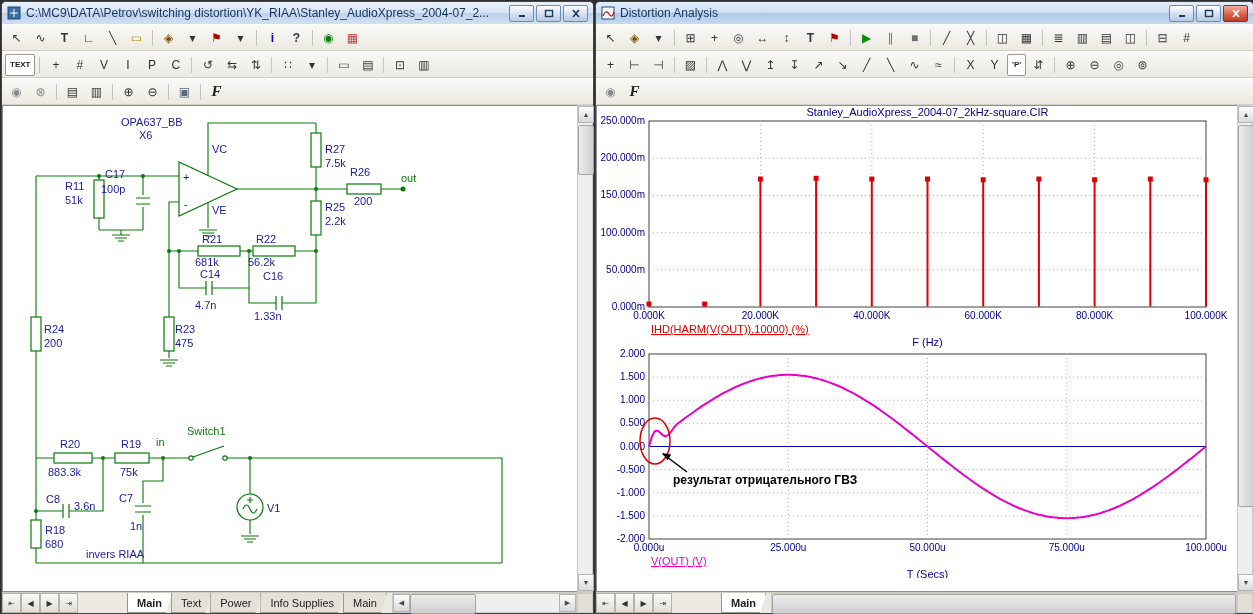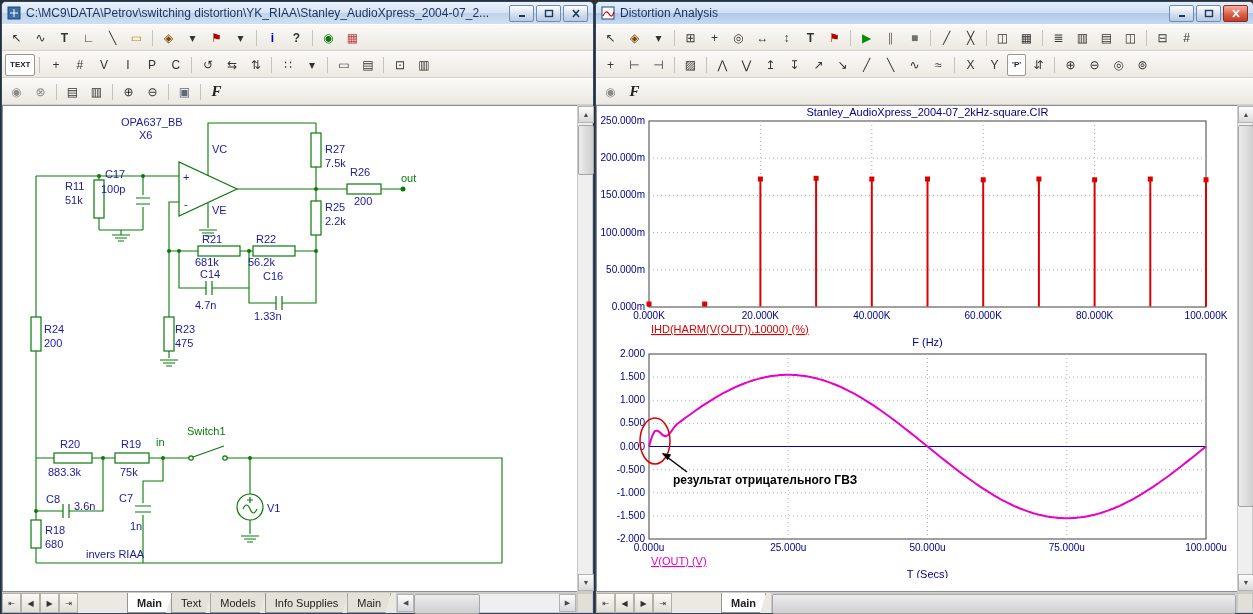--- a/index.html
+++ b/index.html
@@ -260,21 +260,21 @@
   <div class="bottombar">
     <div id="lnav" style="display:flex;">
         <div class="navbtn">⇤</div>
         <div class="navbtn">◀</div>
         <div class="navbtn">▶</div>
         <div class="navbtn">⇥</div>
       </div>
     <div id="ltabs" style="display:flex;margin-left:4px;">
         <div class="tab sel">Main</div>
         <div class="tab">Text</div>
-        <div class="tab">Models</div>
+        <div class="tab">Power</div>
         <div class="tab">Info Supplies</div>
         <div class="tab">Main</div>
       </div>
     <div class="hscroll">
       <div class="hbtn">◀</div>
       <div class="htrack">
           <div class="hthumb" style="width:64px;"></div>
         </div>
       <div class="hbtn">▶</div>
     </div>

